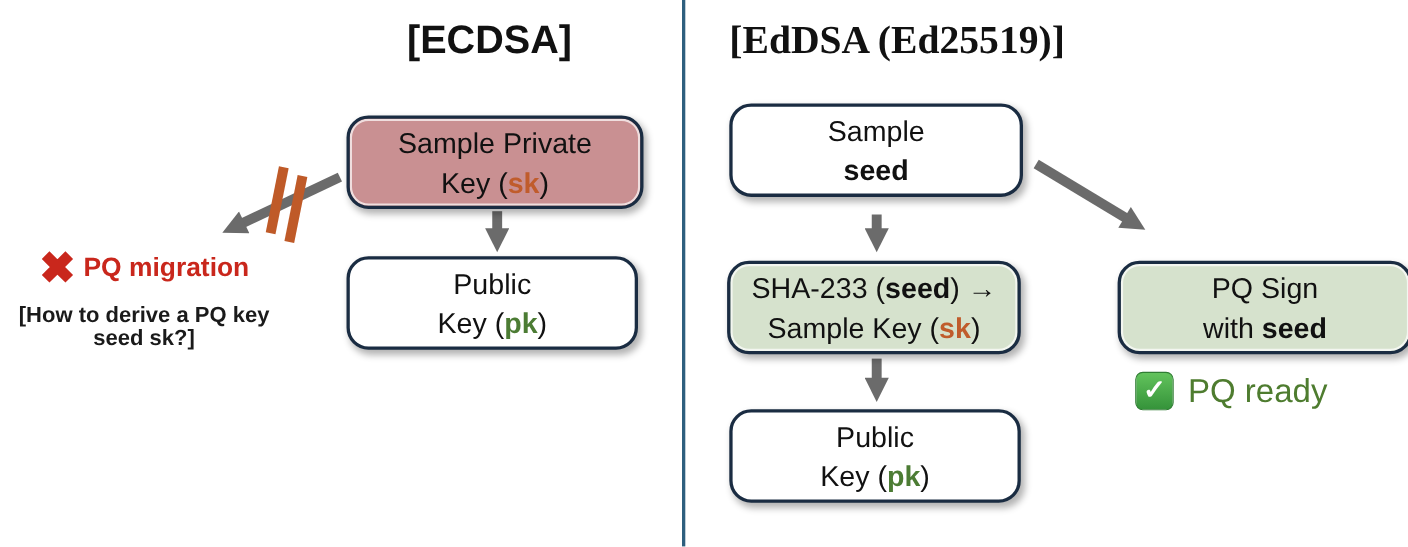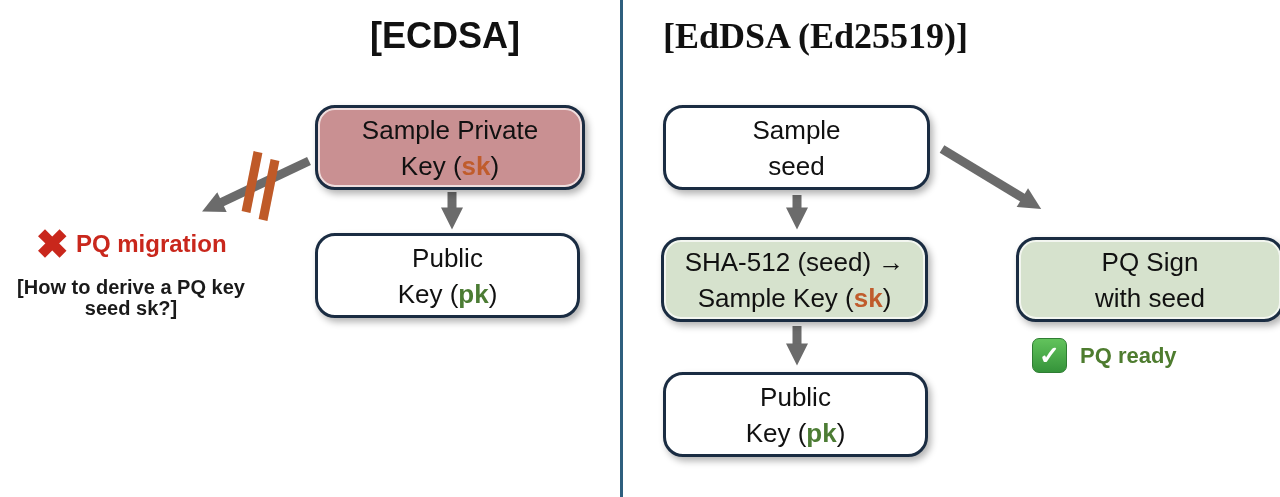--- a/index.html
+++ b/index.html
@@ -12,38 +12,38 @@
   .title-right{left:663px;top:15px;font-family:Liberation Serif, serif;}
 
   .node{position:absolute;border:3px solid var(--border);border-radius:20px;
         display:flex;flex-direction:column;justify-content:center;align-items:center;
         font-size:26px;line-height:36px;color:#111;text-align:center;white-space:nowrap;
         box-shadow:inset 0 0 0 2px rgba(255,255,255,.7), 3px 4px 7px rgba(0,0,0,.3);}
   .pink{background:var(--pink-fill);}
   .green{background:var(--green-fill);}
   .white{background:var(--white-fill);}
 
-  .b{font-weight:400;}
+  .b{font-weight:700;}
   .sk{color:var(--sk);font-weight:700;}
   .pk{color:var(--pk);font-weight:700;}
 
   .arrows{position:absolute;left:0;top:0;pointer-events:none;}
 
   .pq-migration{position:absolute;left:0;top:224px;width:262px;text-align:center;}
   .pqm-head{display:flex;align-items:center;justify-content:center;gap:7px;}
   .x-icon{color:var(--red);font-size:40px;font-weight:700;line-height:1;}
   .pqm-label{color:var(--red);font-weight:700;font-size:24px;line-height:1.1;}
   .pqm-note{font-weight:700;font-size:20px;line-height:21px;color:#1a1a1a;margin-top:13px;}
 
   .pq-ready{position:absolute;left:1032px;top:338px;display:flex;align-items:center;gap:13px;}
   .check-icon{width:33px;height:33px;border-radius:7px;flex:0 0 auto;
         background:linear-gradient(180deg,#62c35c,#35933a);border:1px solid #2f7d33;
         display:flex;align-items:center;justify-content:center;
         color:#ffffff;font-weight:700;font-size:25px;line-height:1;}
-  .pq-ready-label{color:var(--pq-ready-green);font-weight:700;font-size:22px;white-space:nowrap;}
+  .pq-ready-label{color:var(--pq-ready-green);font-weight:400;font-size:30px;white-space:nowrap;}
 </style>
 </head>
 <body>
 
 <div class="canvas">
 
   <div class="title title-left">[ECDSA]</div>
   <div class="title title-right">[EdDSA (Ed25519)]</div>
 
   <div class="divider"></div>
@@ -91,32 +91,32 @@
     <div class="pqm-head">
       <span class="x-icon">✖</span>
       <span class="pqm-label">PQ migration</span>
     </div>
     <div class="pqm-note">
       <div>[How to derive a PQ key</div>
       <div>seed sk?]</div>
     </div>
   </div>
 
-  <div class="node white" style="left:663px;top:105px;width:261px;height:79px;">
+  <div class="node white" style="left:663px;top:94px;width:261px;height:79px;">
     <div>
       <span>Sample</span>
     </div>
     <div>
       <span class="b">seed</span>
     </div>
   </div>
 
   <div class="node green" style="left:661px;top:237px;width:261px;height:79px;">
     <div>
-      <span>SHA-512 (</span><span class="b">seed</span><span>) </span><span class="b">→</span>
+      <span>SHA-233 (</span><span class="b">seed</span><span>) </span><span class="b">→</span>
     </div>
     <div>
       <span>Sample Key (</span><span class="sk">sk</span><span>)</span>
     </div>
   </div>
 
   <div class="node white" style="left:663px;top:372px;width:259px;height:79px;">
     <div>
       <span>Public</span>
     </div>

